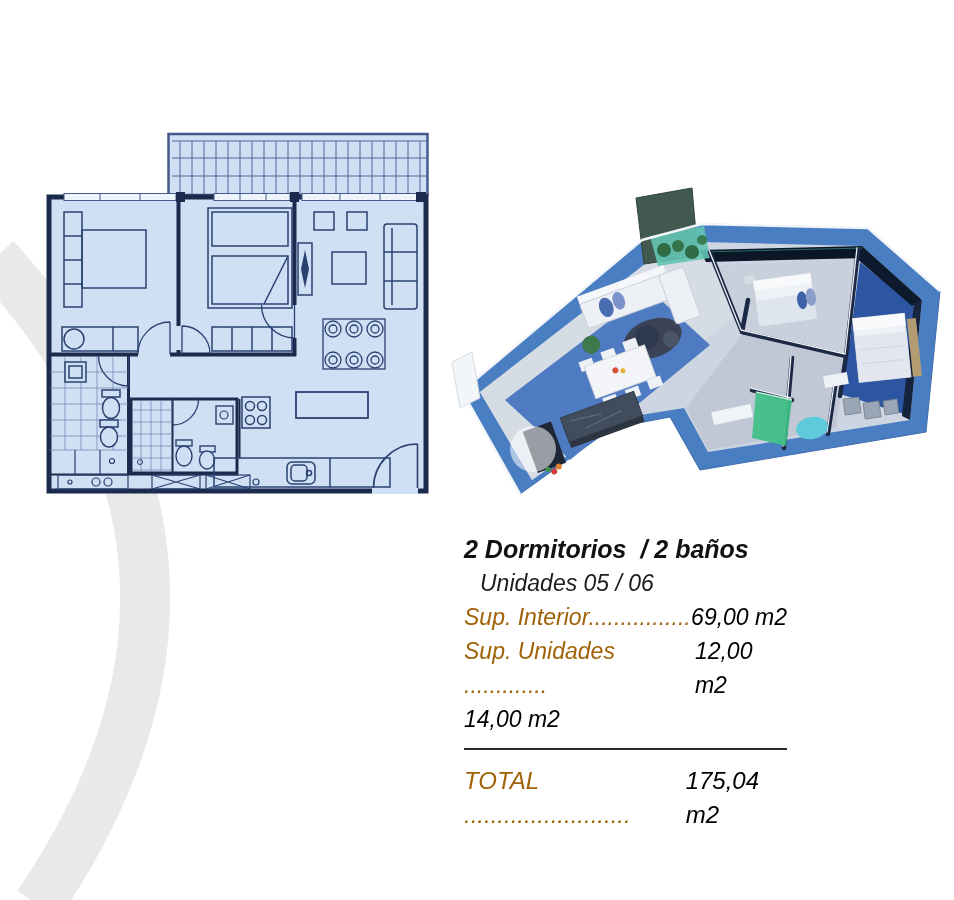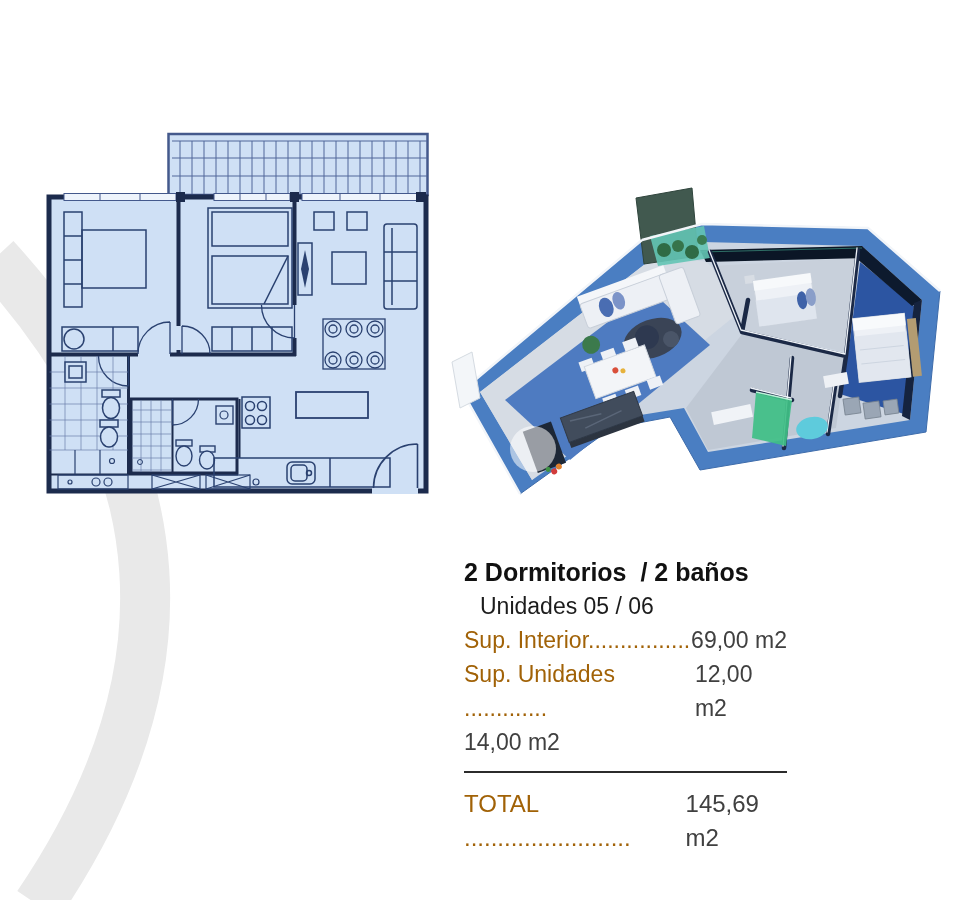--- a/index.html
+++ b/index.html
@@ -1,26 +1,26 @@
 <!DOCTYPE html>
 <html><head>
 <meta charset="utf-8">
 <style>
   html,body{margin:0;padding:0;background:#ffffff;}
   #page{position:relative;width:954px;height:900px;background:#ffffff;overflow:hidden;
         font-family:"Liberation Sans",sans-serif;}
   svg{display:block;}
   .abs{position:absolute;}
   
-  #textblock{position:absolute;left:464px;top:556px;width:323px;color:#1c1c1c;}
+  #textblock{position:absolute;left:464px;top:533px;width:323px;color:#1c1c1c;font-style:italic;}
   .tb-title{font-size:25px;font-weight:bold;line-height:33px;color:#111;white-space:pre-wrap;}
   .tb-subtitle{font-size:23px;line-height:34px;margin-left:16px;}
   .spec-row{display:flex;justify-content:space-between;font-size:23px;line-height:34px;}
   .spec-label{white-space:pre-wrap;color:#a16207;}
-  .spec-value{color:#404040;}
+  .spec-value{color:#000000;}
   .tb-rule{border:none;border-top:2px solid #2b2b2b;margin:12px 0 0 0;width:100%;}
   .total-row{display:flex;justify-content:center;font-size:24px;line-height:34px;margin-top:14px;color:#232323;}
 </style>
 </head>
 <body>
 
 <div id="page">
 
   <svg class="abs" style="left:0;top:0;" width="420" height="900" viewBox="0 0 420 900">
     <path d="M -5 258 Q 272 560 38 905" fill="none" stroke="#e9e9e9" stroke-width="50"></path>
@@ -287,17 +287,17 @@
       <span class="spec-value">12,00 m2</span>
     </div>
     <div class="spec-row">
       <span class="spec-value">14,00 m2</span>
     </div>
 
     <hr class="tb-rule">
 
     <div class="total-row">
       <span class="spec-label">TOTAL .........................</span>
-      <span class="spec-value">145,69 m2</span>
+      <span class="spec-value">175,04 m2</span>
     </div>
   </div>
 
 </div>
 
 </body></html>

